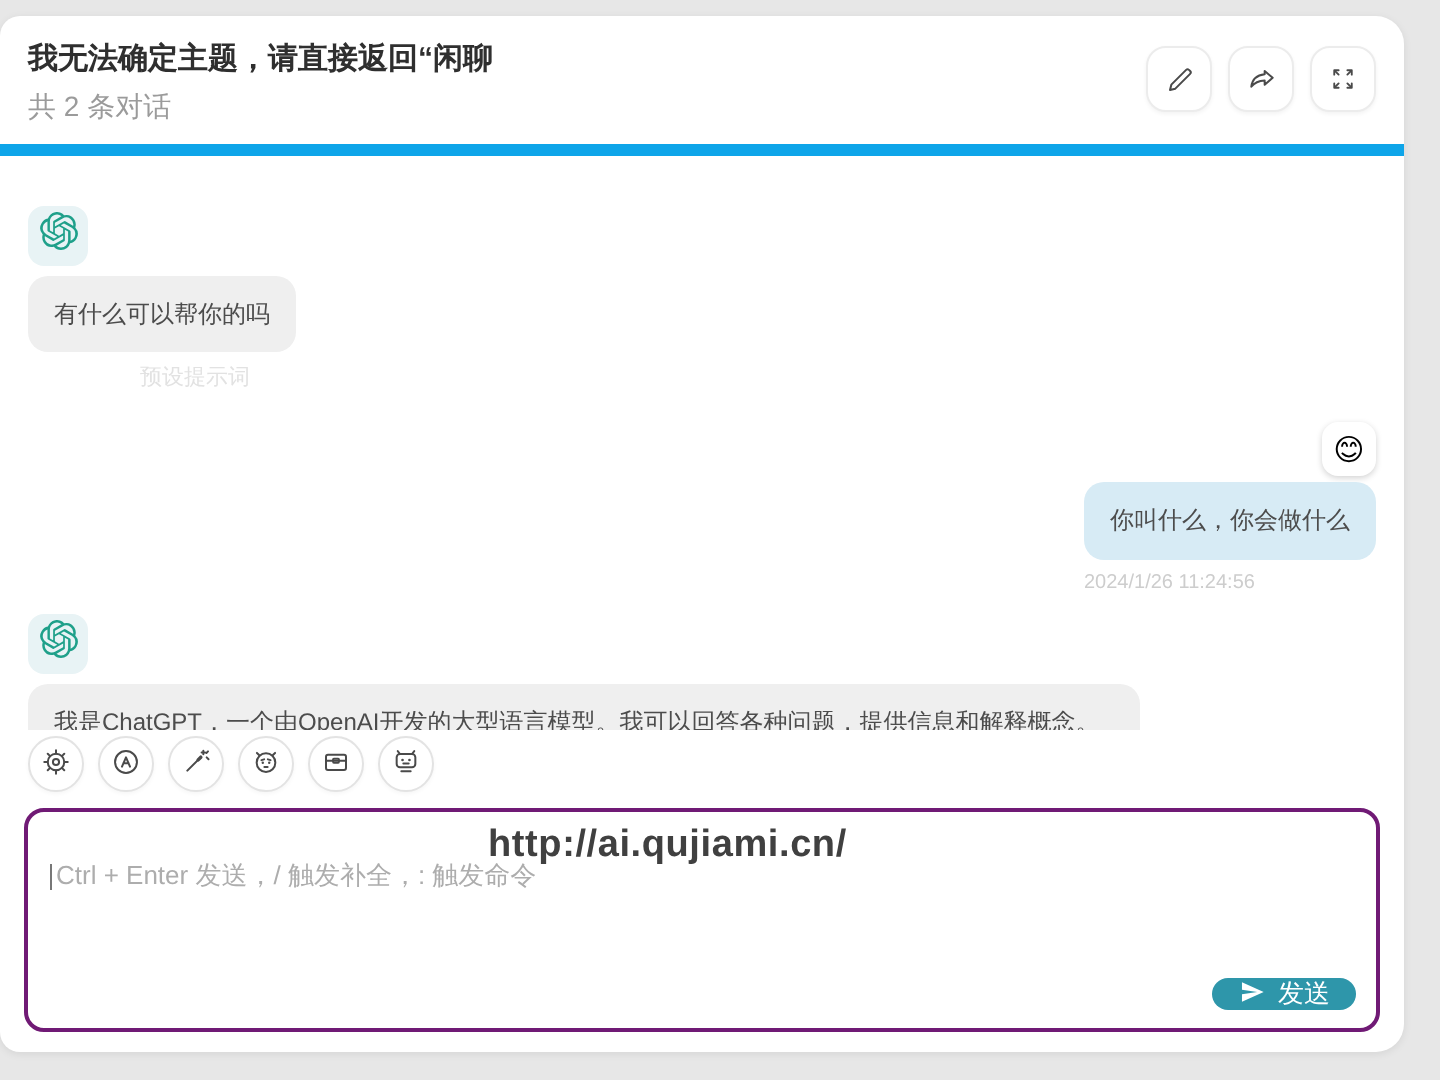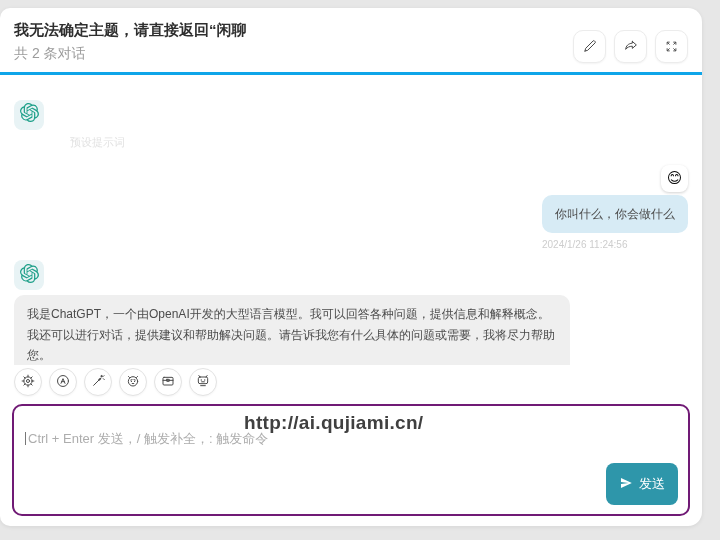--- a/index.html
+++ b/index.html
@@ -9,22 +9,22 @@
     position:relative;overflow:hidden;
   }
   .card{
     position:absolute;left:0;top:8px;width:702px;height:518px;
     background:#ffffff;border-radius:10px 14px 14px 10px;
     box-shadow:0 1px 4px rgba(0,0,0,.08);
     display:flex;flex-direction:column;overflow:hidden;
   }
   
   .header{
-    display:flex;justify-content:space-between;align-items:flex-end;
-    padding:13px 14px 9px 14px;border-bottom:3px solid #0ea5e9;
+    display:flex;justify-content:space-between;align-items:flex-start;
+    padding:13px 14px 9px 14px;border-bottom:6px solid #0ea5e9;
   }
   .title{font-size:15px;font-weight:bold;color:#2f2f2f;line-height:1.25;}
   .subtitle{font-size:14px;color:#9b9b9b;margin-top:5px;}
   .header-actions{display:flex;gap:8px;margin-top:2px;}
   .hbtn{
     width:33px;height:33px;border:1px solid #ececec;border-radius:10px;
     background:#fff;display:flex;align-items:center;justify-content:center;
     box-shadow:0 1px 2px rgba(0,0,0,.05);cursor:pointer;padding:0;
   }
   .hbtn svg{display:block;}
@@ -62,21 +62,21 @@
     border-radius:10px;position:relative;padding:23px 11px;box-sizing:content-box;
   }
   .caret{display:inline-block;width:1px;height:13px;background:#777;
     vertical-align:middle;margin-right:2px;}
   .placeholder{font-size:13px;color:#adadad;vertical-align:middle;}
   .watermark{
     position:absolute;left:230px;top:6px;font-size:19px;color:#404040;
     font-weight:bold;letter-spacing:.3px;
   }
   .send-btn{
-    position:absolute;right:10px;bottom:9px;height:42px;padding:0 13px;
+    position:absolute;right:10px;bottom:9px;height:16px;padding:0 13px;
     background:#2e96aa;border:none;border-radius:8px;color:#fff;
     font-size:13px;display:flex;align-items:center;gap:6px;cursor:pointer;
     font-family:inherit;
   }
   .icon-stroke{fill:none;stroke:#4a4a4a;stroke-width:1.5;
     stroke-linecap:round;stroke-linejoin:round;}
 </style>
 </head>
 <body>
 
@@ -115,20 +115,23 @@
 
   <div class="chat">
 
     <div class="msg" style="margin-top:25px;">
       <div class="avatar">
         <span>
           <svg width="19" height="19" viewBox="0 0 24 24" fill="#1fa08a">
             <path d="M22.2819 9.8211a5.9847 5.9847 0 0 0-.5157-4.9108 6.0462 6.0462 0 0 0-6.5098-2.9A6.0651 6.0651 0 0 0 4.9807 4.1818a5.9847 5.9847 0 0 0-3.9977 2.9 6.0462 6.0462 0 0 0 .7427 7.0966 5.98 5.98 0 0 0 .511 4.9107 6.051 6.051 0 0 0 6.5146 2.9001A5.9847 5.9847 0 0 0 13.2599 24a6.0557 6.0557 0 0 0 5.7718-4.2058 5.9894 5.9894 0 0 0 3.9977-2.9001 6.0557 6.0557 0 0 0-.7475-7.073zm-9.022 12.6081a4.4755 4.4755 0 0 1-2.8764-1.0408l.1419-.0804 4.7783-2.7582a.7948.7948 0 0 0 .3927-.6813v-6.7369l2.02 1.1686a.071.071 0 0 1 .038.052v5.5826a4.504 4.504 0 0 1-4.4945 4.4944zm-9.6607-4.1254a4.4708 4.4708 0 0 1-.5346-3.0137l.142.0852 4.783 2.7582a.7712.7712 0 0 0 .7806 0l5.8428-3.3685v2.3324a.0804.0804 0 0 1-.0332.0615L9.74 19.9502a4.4992 4.4992 0 0 1-6.1408-1.6464zM2.3408 7.8956a4.485 4.485 0 0 1 2.3655-1.9728V11.6a.7664.7664 0 0 0 .3879.6765l5.8144 3.3543-2.0201 1.1685a.0757.0757 0 0 1-.071 0l-4.8303-2.7865A4.504 4.504 0 0 1 2.3408 7.8956zm16.5963 3.8558L13.1038 8.364 15.1192 7.2a.0757.0757 0 0 1 .071 0l4.8303 2.7913a4.4944 4.4944 0 0 1-.6765 8.1042v-5.6772a.79.79 0 0 0-.4069-.6668zm2.0107-3.0231l-.142-.0852-4.7735-2.7818a.7759.7759 0 0 0-.7854 0L9.409 9.2297V6.8974a.0662.0662 0 0 1 .0284-.0615l4.8303-2.7866a4.4992 4.4992 0 0 1 6.6802 4.66zM8.3065 12.863l-2.02-1.1638a.0804.0804 0 0 1-.038-.0567V6.0742a4.4992 4.4992 0 0 1 7.3757-3.4537l-.142.0805L8.704 5.459a.7948.7948 0 0 0-.3927.6813zm1.0976-2.3654l2.602-1.4998 2.6069 1.4998v2.9994l-2.5974 1.4997-2.6067-1.4997z"></path>
           </svg>
         </span>
+      </div>
+      <div style="margin-top:5px;">
+        <div class="bubble">有什么可以帮你的吗</div>
       </div>
       <div class="hint">预设提示词</div>
     </div>
 
     <div class="msg msg-right" style="margin-top:15px;">
       <div class="avatar-user">😊</div>
       <div class="fitwrap" style="margin-top:3px;">
         <div class="bubble bubble-user">你叫什么，你会做什么</div>
         <div class="timestamp">2024/1/26 11:24:56</div>
       </div>

